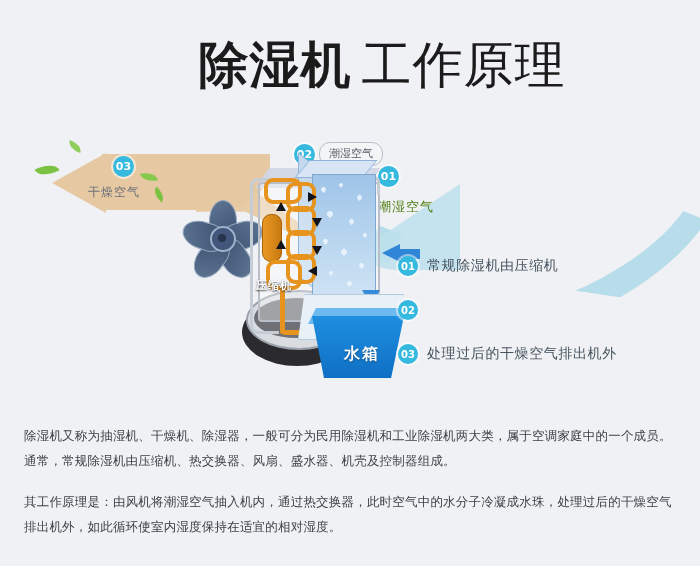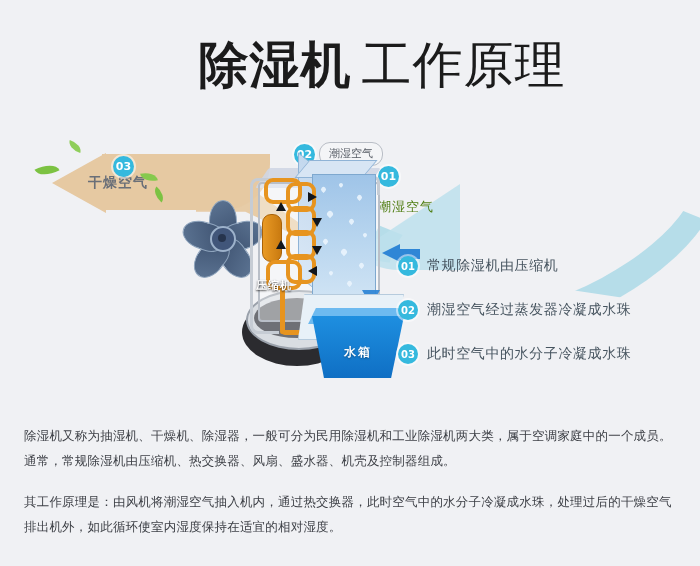--- a/index.html
+++ b/index.html
@@ -54,22 +54,22 @@
     border-top:30px solid transparent;border-bottom:30px solid transparent;
     border-right:54px solid #e6c9a2;
   }
   .tan-tail{
     position:absolute;left:150px;top:40px;width:130px;height:58px;
     background:#e6c9a2;border-radius:0 0 0 0;
     clip-path:polygon(0% 0%,46% 0%,100% 86%,100% 100%,38% 34%,0% 34%);
     opacity:.95;
   }
   .dry-label{
-    position:absolute;left:88px;top:56px;
-    font-size:14px;color:#6a6f78;letter-spacing:1px;white-space:nowrap;font-weight:bold;
+    position:absolute;left:88px;top:66px;
+    font-size:12px;color:#6a6f78;letter-spacing:1px;white-space:nowrap;
   }
 
   
   .leaf{position:absolute;background:#7cc242;border-radius:0 100% 0 100%;}
   .leaf.l1{left:36px;top:46px;width:22px;height:12px;transform:rotate(-28deg);}
   .leaf.l2{left:68px;top:24px;width:14px;height:9px;transform:rotate(18deg);background:#8fce5a;}
   .leaf.l3{left:141px;top:54px;width:16px;height:10px;transform:rotate(-12deg);background:#86c94d;}
   .leaf.l4{left:152px;top:72px;width:14px;height:9px;transform:rotate(40deg);background:#7cc242;}
 
   
@@ -190,21 +190,21 @@
     position:absolute;left:76px;top:168px;width:92px;height:62px;
     background:linear-gradient(180deg,#1e8fe0 0%,#0f6fc4 100%);
     clip-path:polygon(0% 0%,100% 0%,86% 100%,13% 100%);
   }
   .tank-top{
     position:absolute;left:76px;top:160px;width:92px;height:16px;
     background:#5fb4ee;transform:skewX(-26deg);opacity:.9;
   }
   .tank-label{
     position:absolute;left:108px;top:196px;
-    font-size:12px;color:#fff;letter-spacing:2px;font-weight:bold;
+    font-size:16px;color:#fff;letter-spacing:2px;font-weight:bold;
     text-shadow:0 1px 2px rgba(0,0,0,.35);
   }
   .blue-arrow-down{
     position:absolute;left:126px;top:142px;width:0;height:0;
     border-left:9px solid transparent;border-right:9px solid transparent;
     border-top:16px solid #2f86d6;opacity:.95;
   }
   .blue-arrow-in{
     position:absolute;left:146px;top:96px;width:0;height:0;
     border-top:9px solid transparent;border-bottom:9px solid transparent;
@@ -357,24 +357,23 @@
     </div>
   </div>
 
   <div class="legend">
     <div class="legend-row">
       <div class="badge-s">01</div>
       <div class="legend-text">常规除湿机由压缩机</div>
     </div>
     <div class="legend-row">
       <div class="badge-s">02</div>
-      <div class="legend-text">潮湿空气经过蒸发器冷凝成水珠</div>
     </div>
     <div class="legend-row">
       <div class="badge-s">03</div>
-      <div class="legend-text">此时空气中的水分子冷凝成水珠</div>
+      <div class="legend-text">处理过后的干燥空气排出机外</div>
     </div>
   </div>
 
   <div class="para p1">除湿机又称为抽湿机、干燥机、除湿器，一般可分为民用除湿机和工业除湿机两大类，属于空调家庭中的一个成员。通常，常规除湿机由压缩机、热交换器、风扇、盛水器、机壳及控制器组成。</div>
   <div class="para p2">其工作原理是：由风机将潮湿空气抽入机内，通过热交换器，此时空气中的水分子冷凝成水珠，处理过后的干燥空气排出机外，如此循环使室内湿度保持在适宜的相对湿度。</div>
 
 </div>
 
 </body></html>

